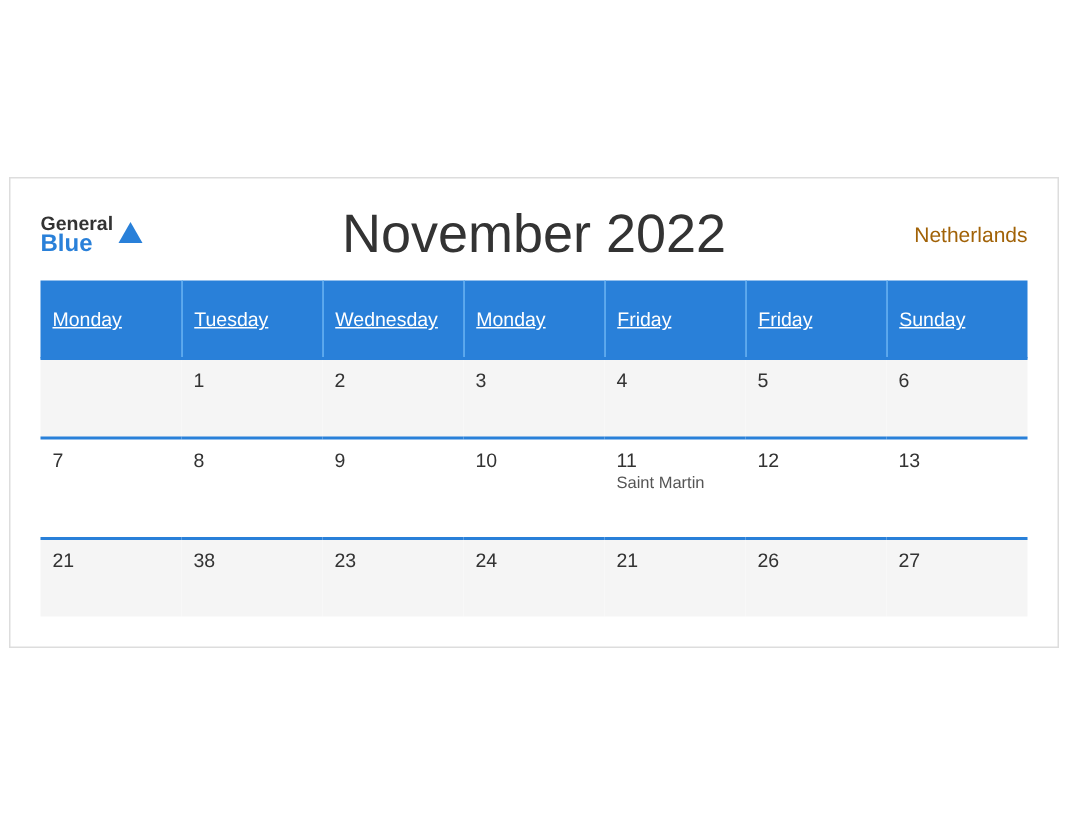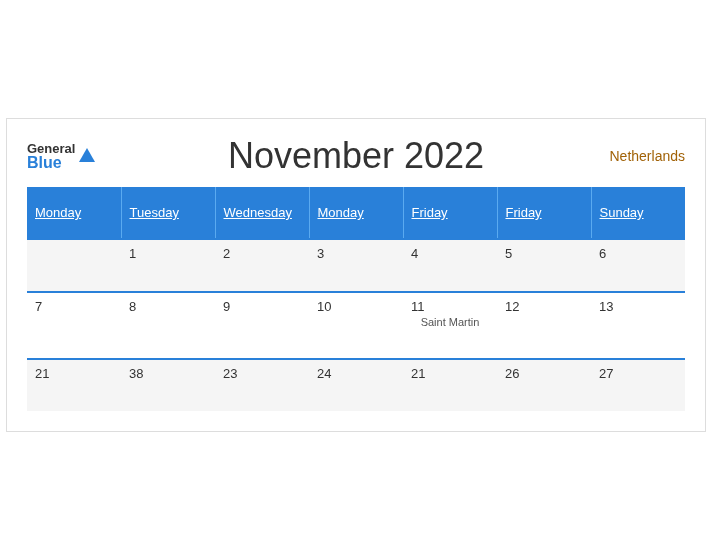--- a/index.html
+++ b/index.html
@@ -112,21 +112,20 @@
     .day-number {
       font-size: 13px;
       color: #333;
       display: block;
     }
     .event-label {
       font-size: 11px;
       color: #555;
       display: block;
       margin-top: 2px;
-      text-align: center;
     }
   </style>
 </head>
 <body>
 
 <div class="calendar-container">
   <div class="calendar-header">
     <div class="logo">
       <div class="logo-wrapper">
         <div class="logo-inner">

